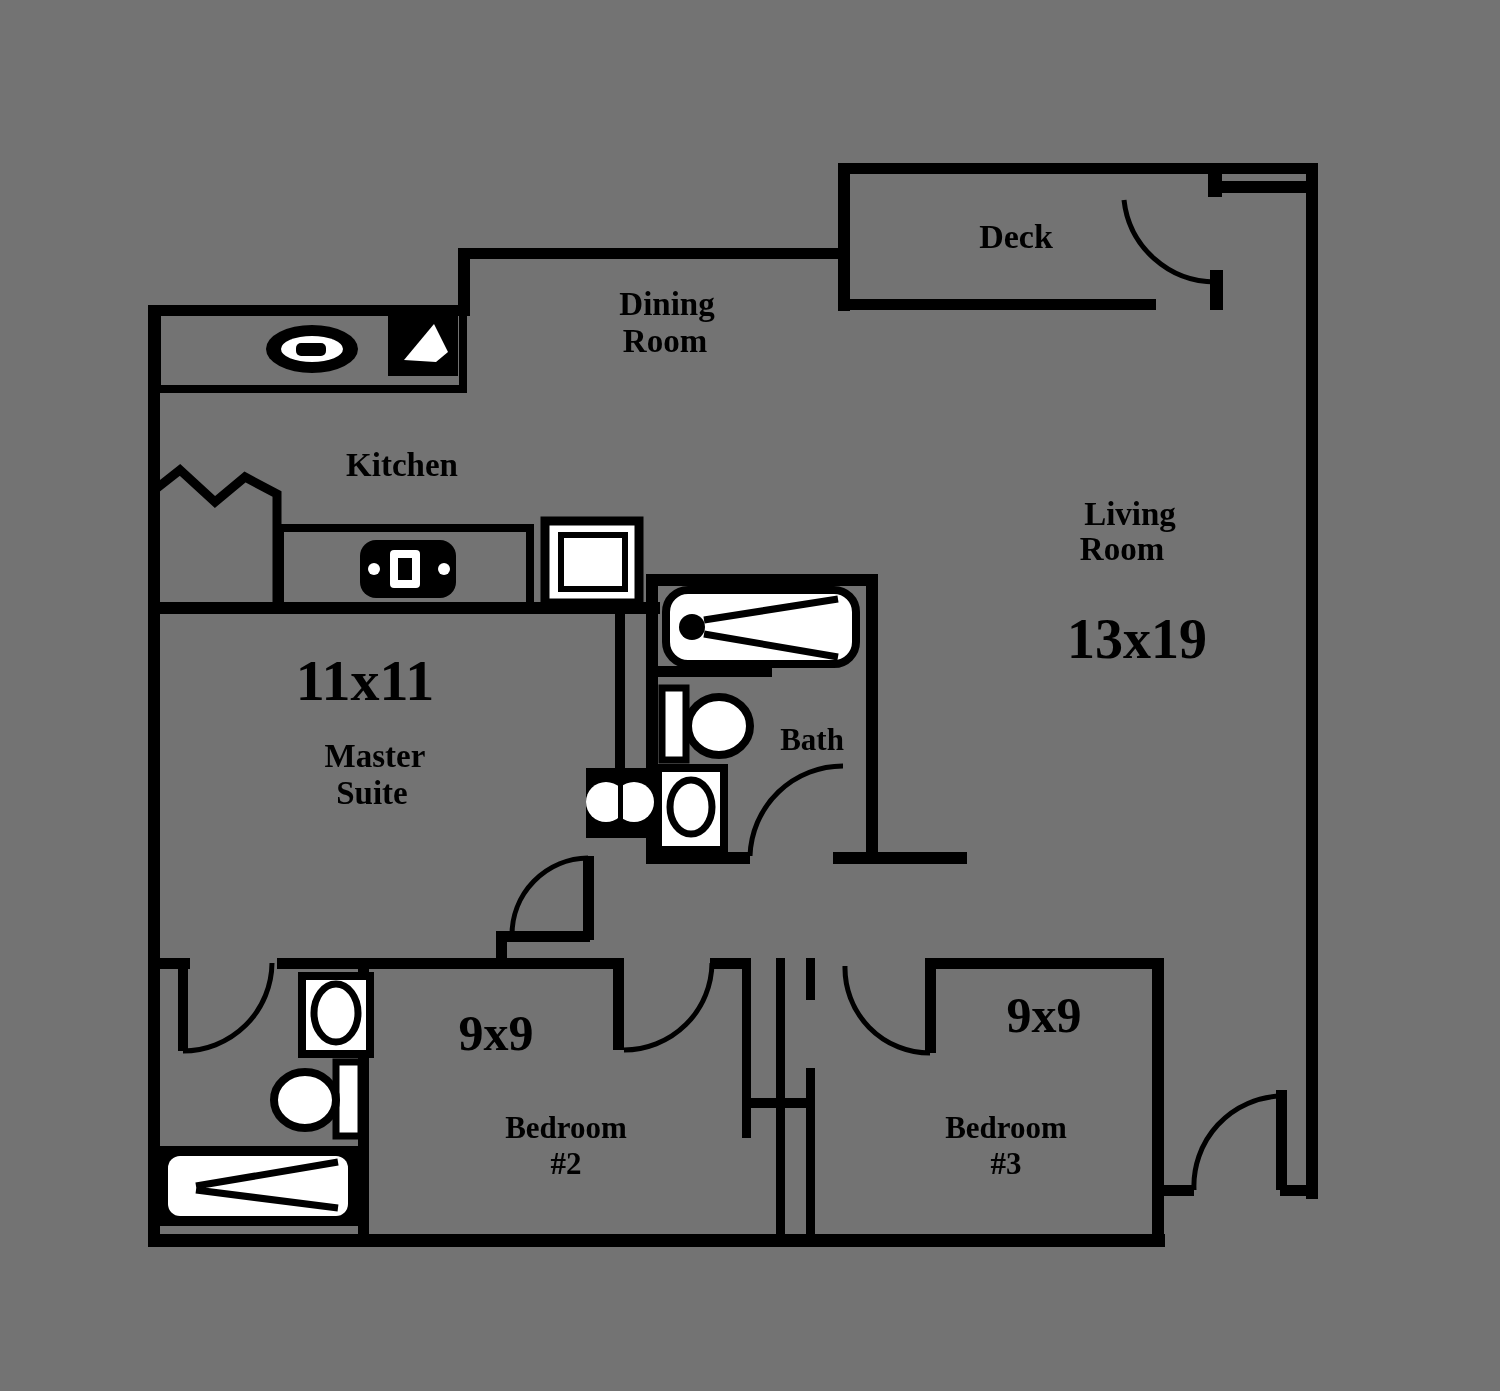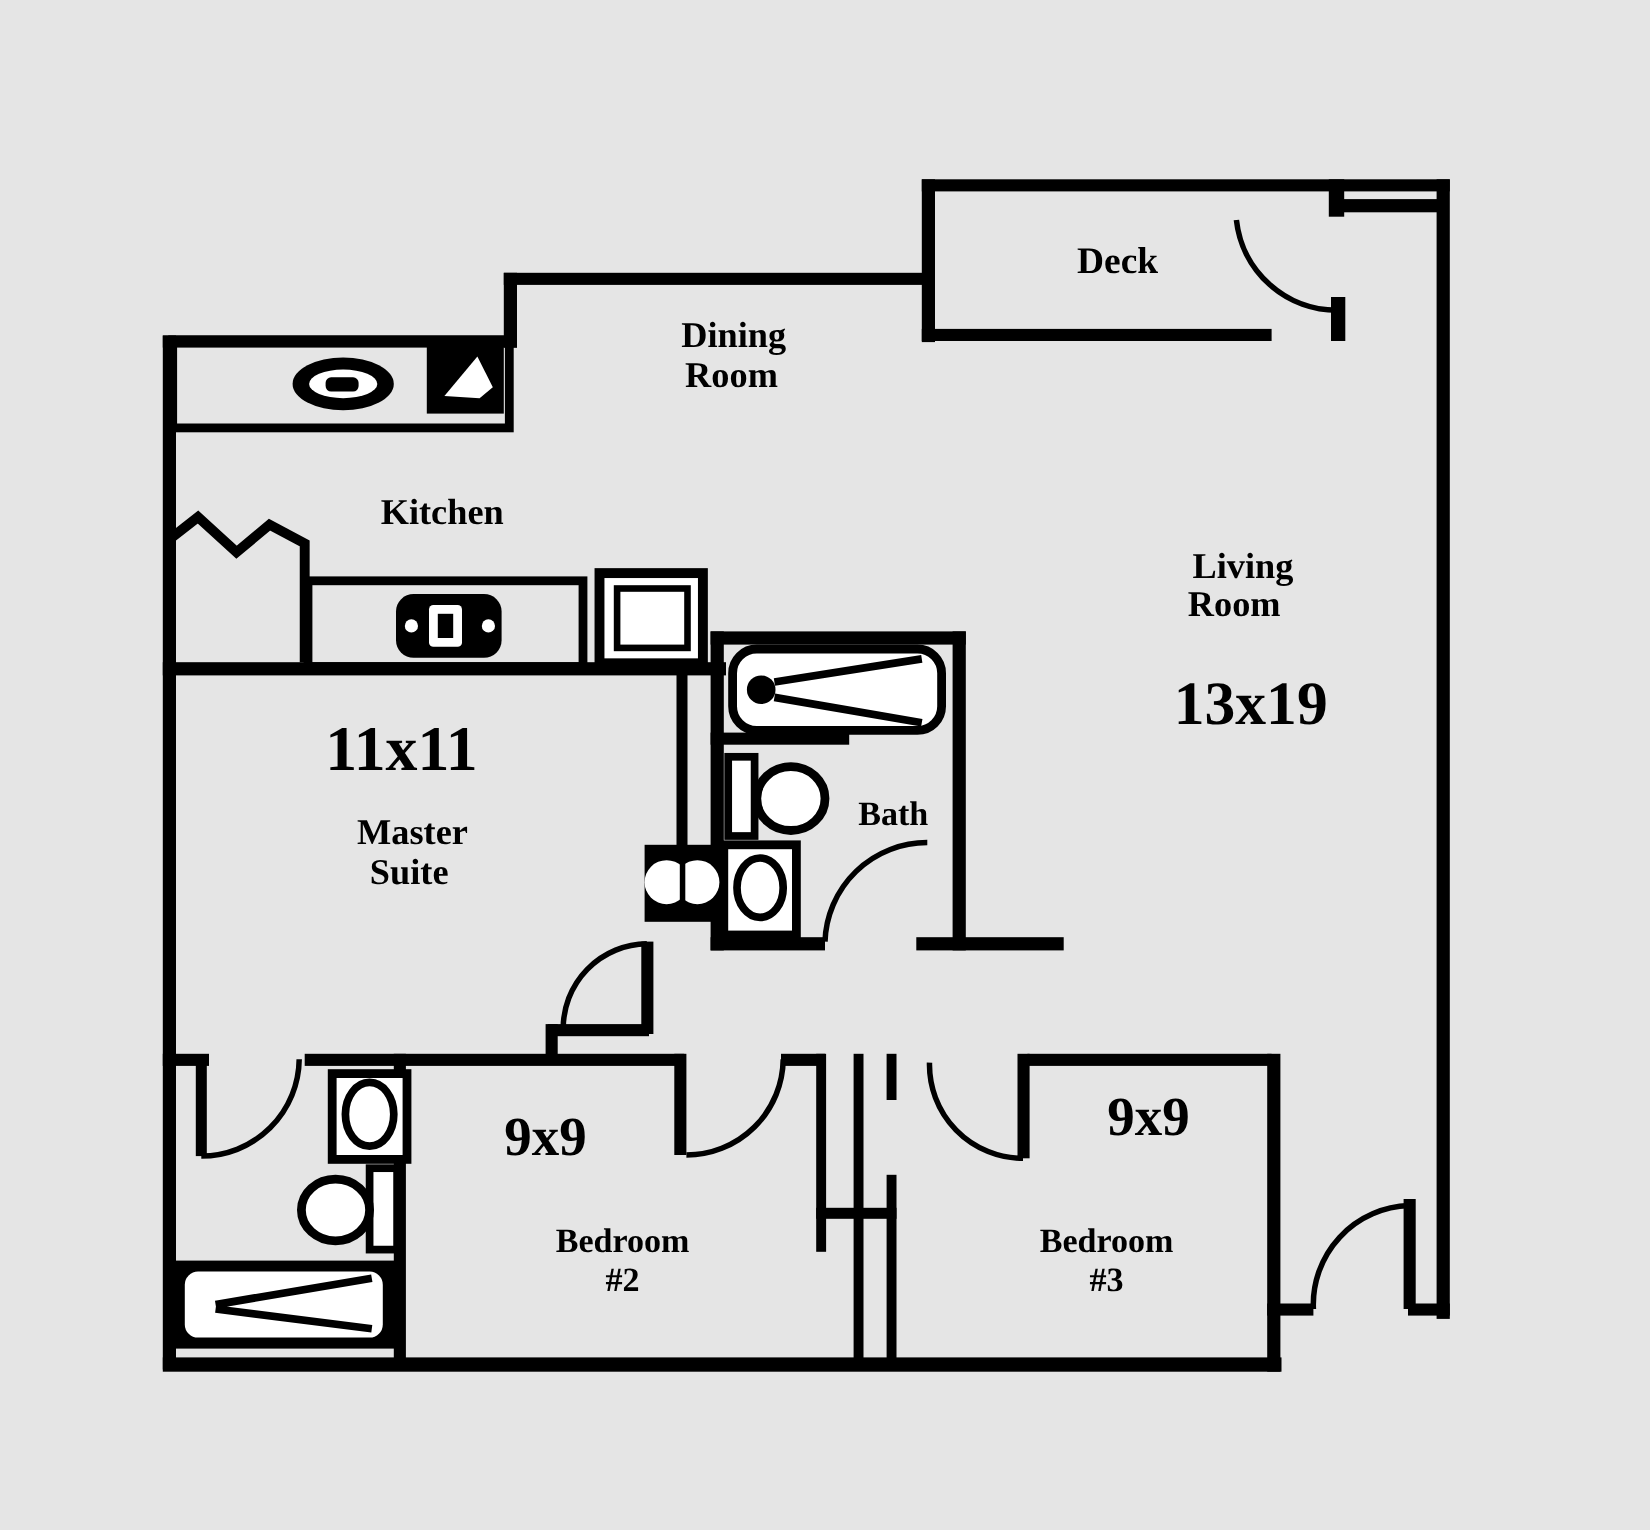--- a/index.html
+++ b/index.html
@@ -1,16 +1,16 @@
 <!DOCTYPE html>
 <html><head>
 <meta charset="utf-8">
 <style>
   html,body{margin:0;padding:0;background:#ffffff;}
-  .stage{position:relative;width:1500px;height:1391px;background:#e5e5e5;overflow:hidden;}
+  .stage{position:relative;width:1500px;height:1391px;background:#737373;overflow:hidden;}
   svg{position:absolute;left:0;top:0;}
   .room-label{font-family:"Liberation Serif","DejaVu Serif",serif;font-weight:bold;fill:#000;}
   .dims{font-family:"Liberation Serif","DejaVu Serif",serif;font-weight:bold;fill:#000;}
 </style>
 </head>
 <body>
 
 <div class="stage">
 <svg width="1500" height="1391" viewBox="0 0 1500 1391">
 

